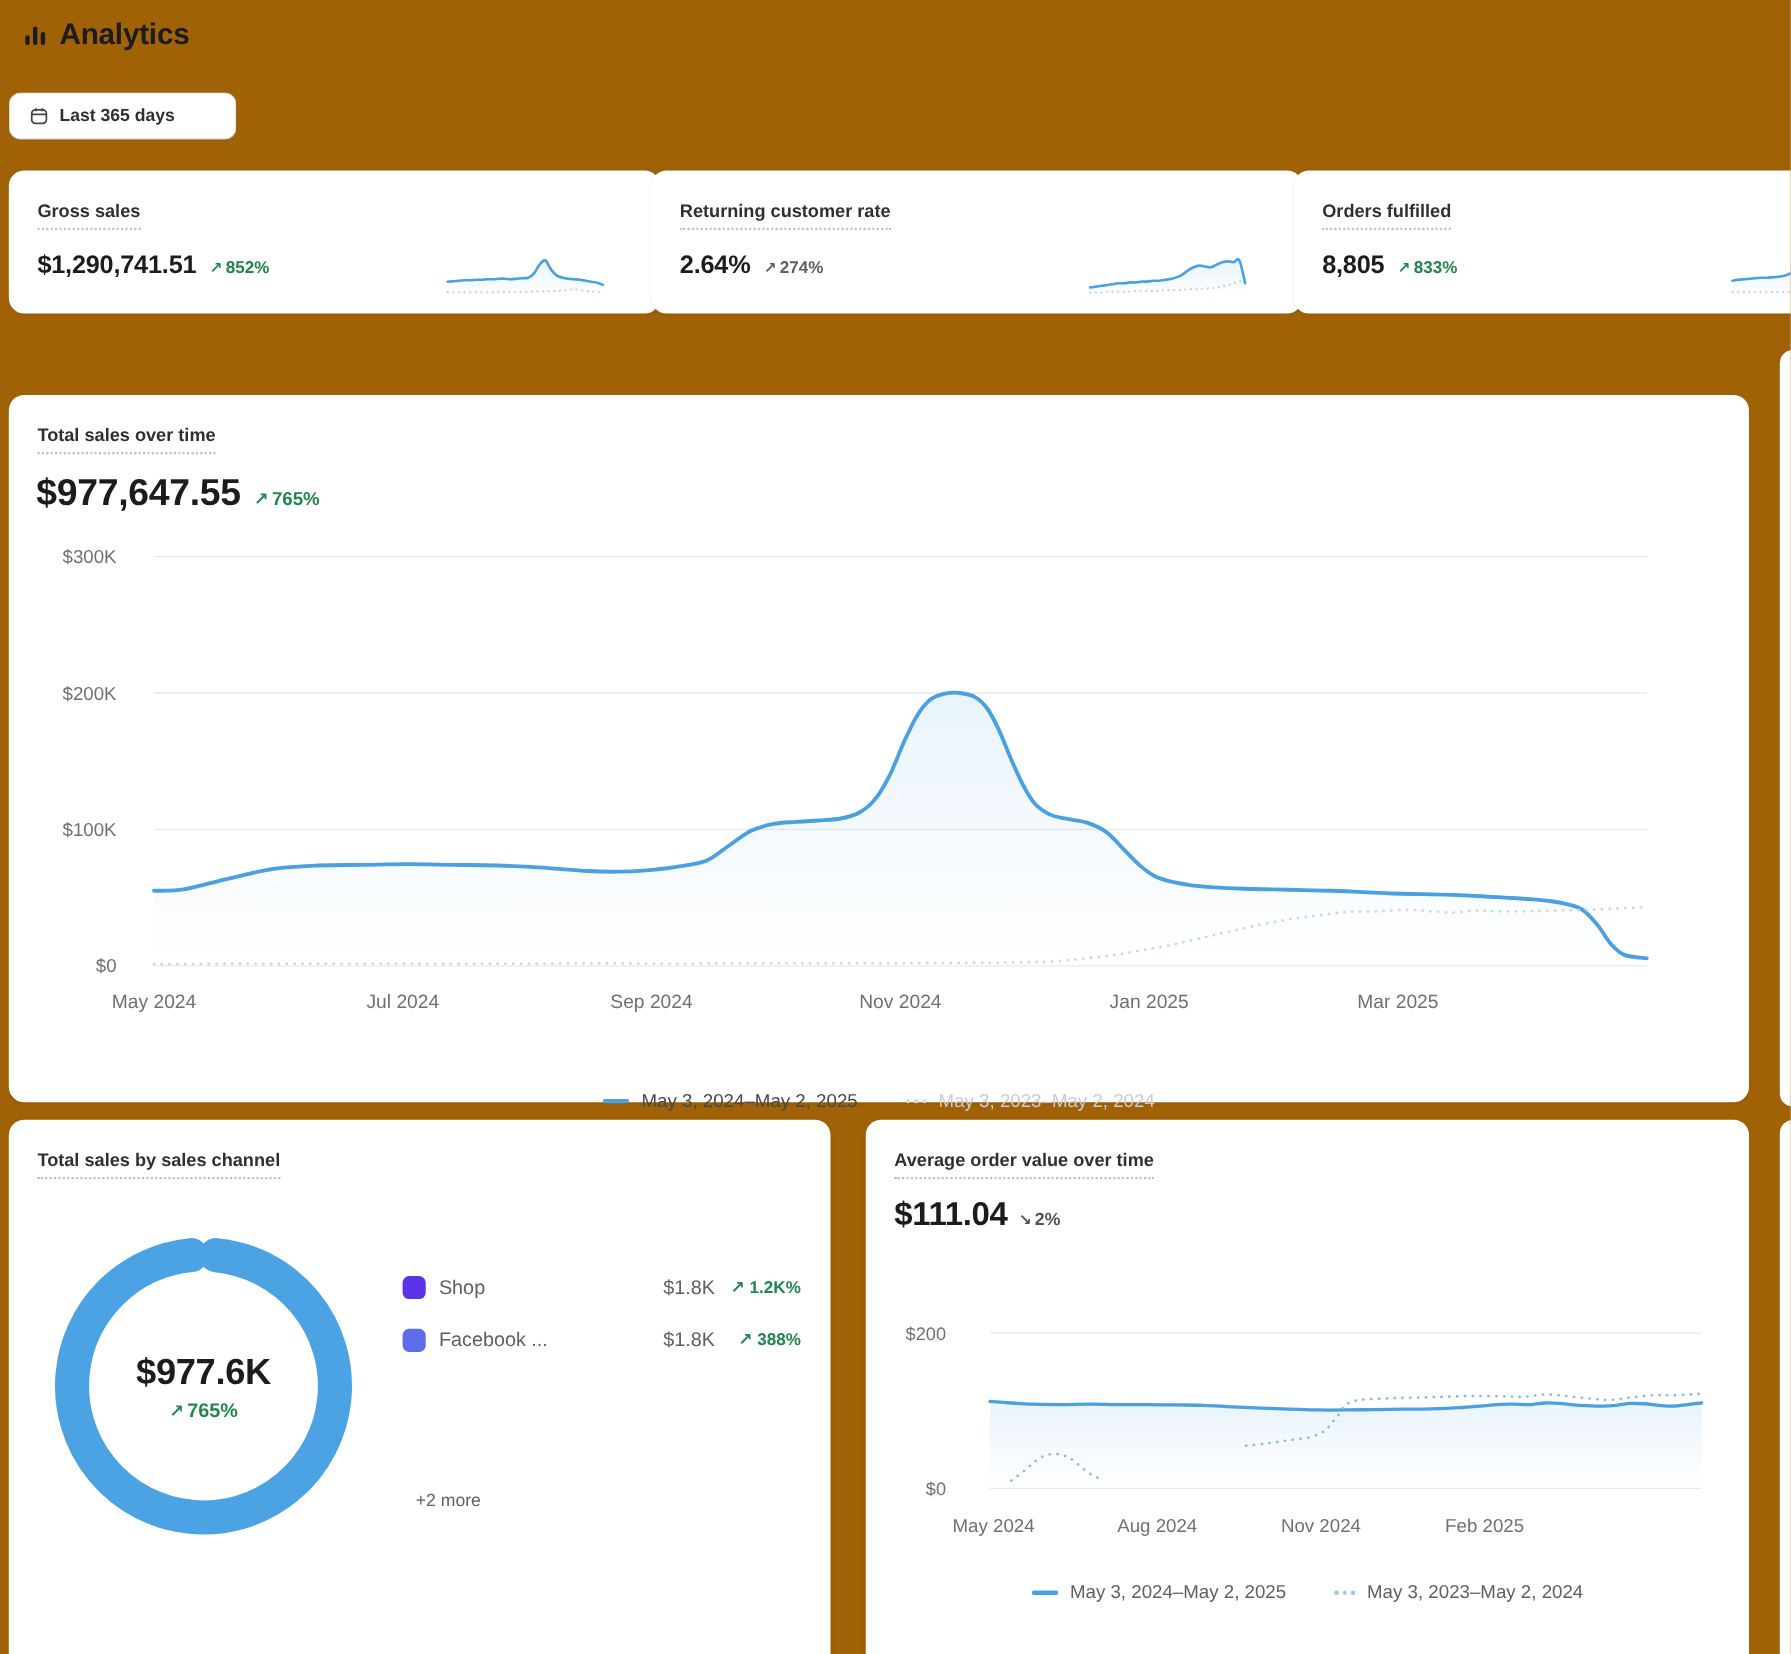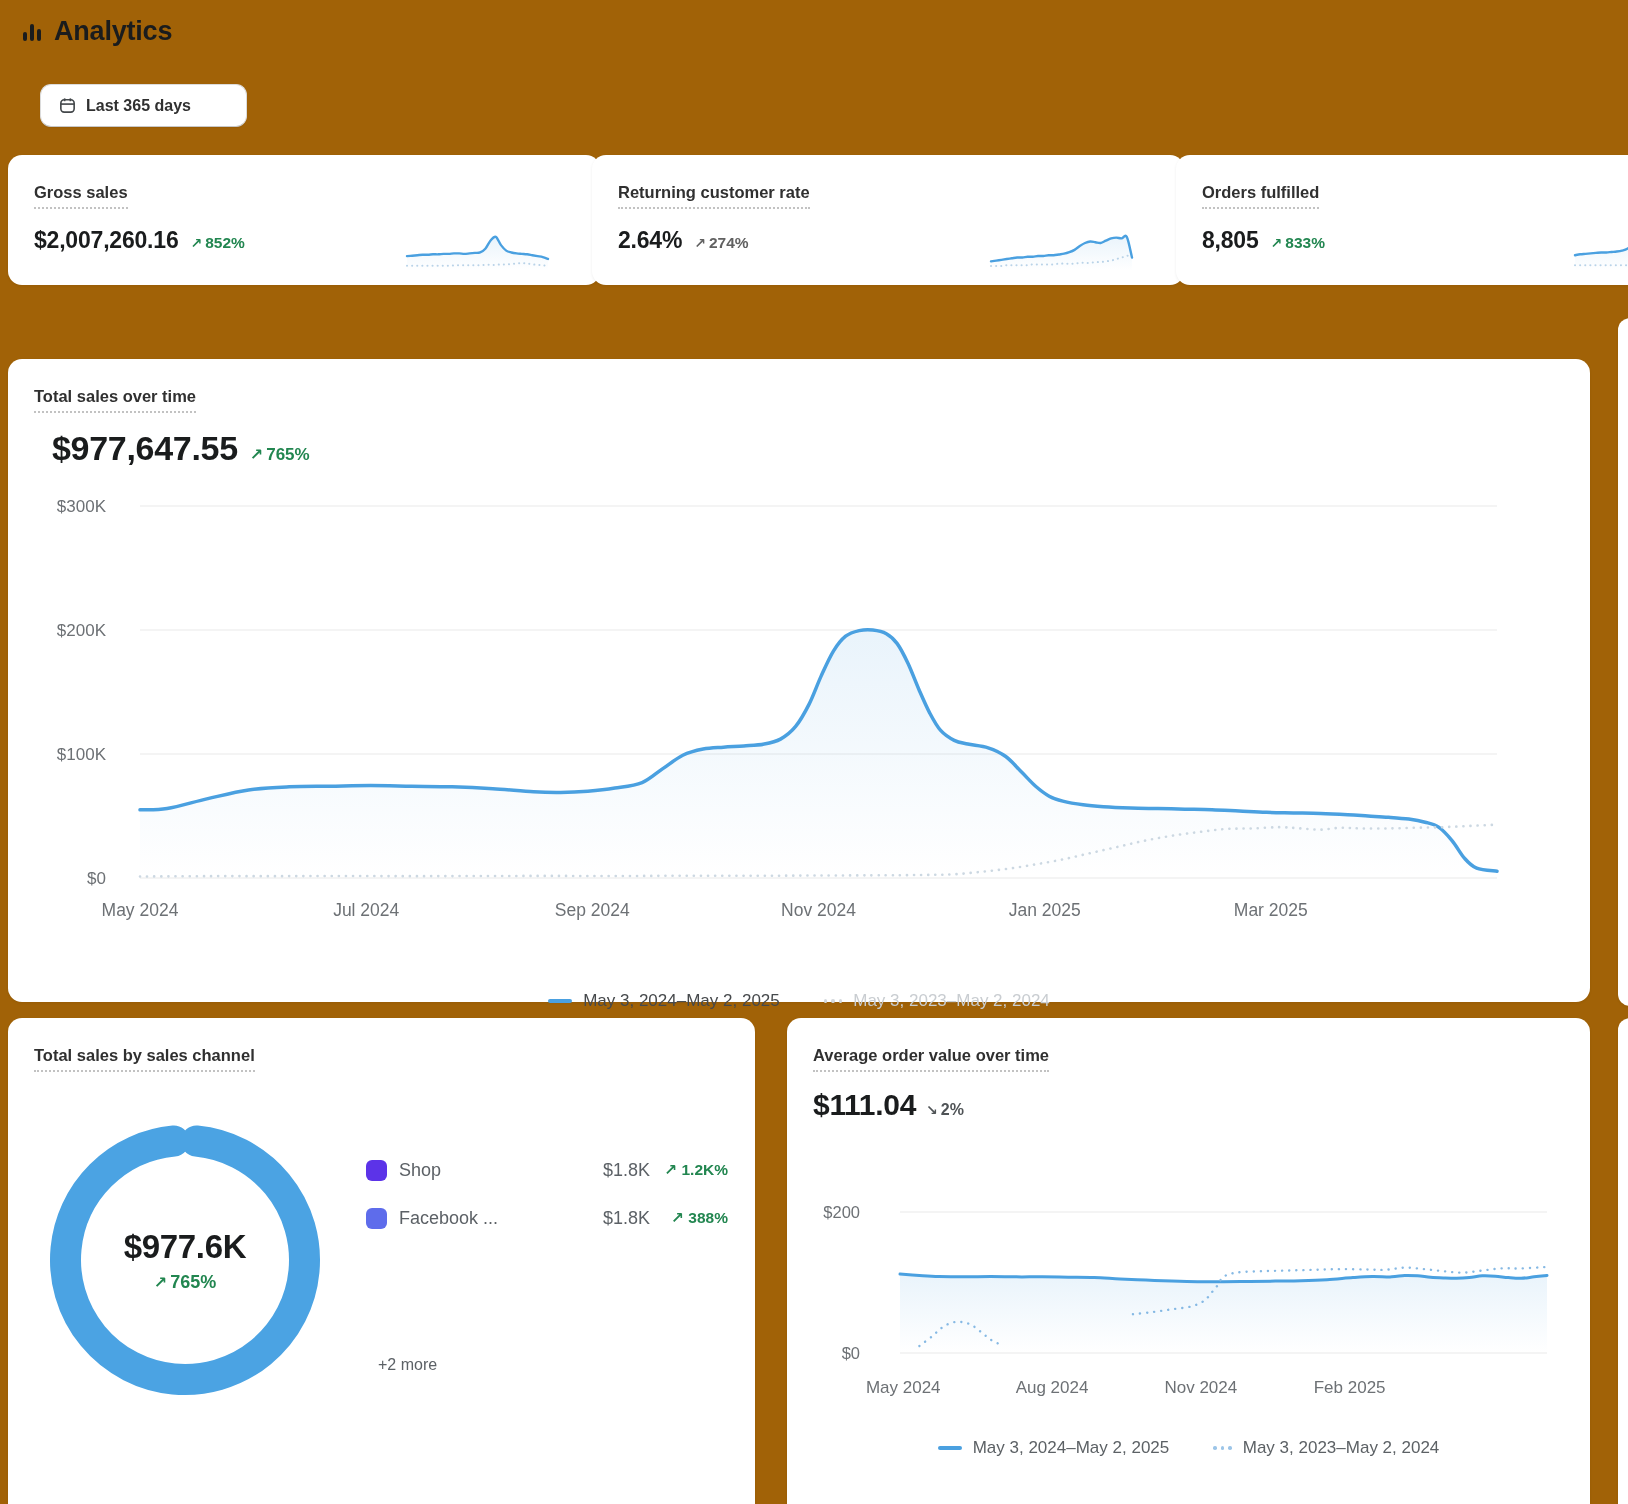--- a/index.html
+++ b/index.html
@@ -6,21 +6,21 @@
   body{background:#f1f1f1;font-family:"Liberation Sans","DejaVu Sans",sans-serif;}
   #stage{position:relative;width:1628px;height:1504px;background:#a16207;overflow:hidden;}
 
   
   .page-head{position:absolute;left:20px;top:16px;display:flex;align-items:center;gap:10px;}
   .page-head h1{font-size:27px;font-weight:700;color:#1a1c1d;margin:0;letter-spacing:-.2px;}
 
   
   .btn{position:absolute;top:84px;height:43px;box-sizing:border-box;display:flex;align-items:center;gap:9px;
        background:#fff;border:1px solid #dcdcdc;border-bottom-color:#c8c8c8;border-radius:11px;
-       padding:0 17px;font-size:16px;font-weight:600;color:#303030;box-shadow:0 1px 1px rgba(0,0,0,.05);cursor:pointer;margin-left:32px;}
+       padding:0 17px;font-size:16px;font-weight:600;color:#303030;box-shadow:0 1px 1px rgba(0,0,0,.05);cursor:pointer;}
   .btn-date{left:8px;width:207px;}
   .btn-compare{left:232px;width:428px;justify-content:center;}
 
   
   .card{position:absolute;background:#fff;border-radius:14px;box-shadow:0 1px 3px rgba(0,0,0,.07);}
   .c-metric{top:155px;width:552px;height:130px;padding-left:40px;}
   #mcard-0{left:8px;} #mcard-1{left:592px;} #mcard-2{left:1176px;}
   .card-title{display:inline-block;font-size:16.5px;font-weight:650;color:#303030;
               border-bottom:2px dotted #c2c2c2;padding-bottom:5px;cursor:default;}
   .m-title{position:absolute;left:26px;top:28px;}
@@ -28,21 +28,21 @@
   .m-value{font-size:23px;font-weight:750;color:#1a1c1d;letter-spacing:-.2px;}
   .chg{display:flex;align-items:baseline;gap:3px;font-weight:650;}
   .chg .arr{font-family:"DejaVu Sans",sans-serif;font-size:14px;}
   .chg .pct{font-size:15.5px;}
   .chg-green{color:#228650;} .chg-gray{color:#616161;} .chg-dark{color:#4f5356;}
   .spark{position:absolute;right:50px;top:72px;}
 
   
   #ts-card{left:8px;top:318px;width:1582px;height:643px;margin-top:41px;}
   .ts-title{position:absolute;left:26px;top:28px;}
-  .ts-valrow{position:absolute;left:44px;top:70px;display:flex;align-items:baseline;gap:12px;}
+  .ts-valrow{position:absolute;left:25px;top:70px;display:flex;align-items:baseline;gap:12px;}
   .ts-value{font-size:34px;font-weight:750;color:#1a1c1d;letter-spacing:-.3px;}
   .ts-valrow .arr{font-size:16px;} .ts-valrow .pct{font-size:17px;}
   #ts-chart{position:absolute;left:0;top:120px;}
   .legend{position:absolute;left:0;width:100%;display:flex;justify-content:center;gap:44px;align-items:center;}
   #ts-legend{top:632px;}
   .leg-item{display:flex;align-items:center;gap:11px;}
   .leg-dash{width:24px;height:3.5px;border-radius:2px;background:#4aa0e0;}
   .leg-dots{display:flex;gap:4px;}
   .leg-dots i{width:3.5px;height:3.5px;border-radius:50%;display:block;}
   .leg-text{font-size:17px;}
@@ -101,21 +101,21 @@
         <line x1="7" y1="2.5" x2="7" y2="5.5"></line>
         <line x1="13" y1="2.5" x2="13" y2="5.5"></line>
       </svg>
     </span>
     <span>Last 365 days</span>
   </button>
 
   <div class="card c-metric" id="mcard-0">
     <span class="card-title m-title">Gross sales</span>
     <div class="m-valrow">
-      <span class="m-value">$2,007,260.16</span>
+      <span class="m-value">$1,290,741.51</span>
       <span class="chg chg-green">
         <span class="arr">↗</span>
         <span class="pct">852%</span>
       </span>
     </div>
     <svg class="spark" id="spark-0" width="145" height="46">
         <defs>
           <linearGradient id="sg0" x1="0" y1="0" x2="0" y2="1">
             <stop offset="0%" stop-color="#4aa0e0" stop-opacity="0.12"></stop>
             <stop offset="100%" stop-color="#4aa0e0" stop-opacity="0"></stop>

